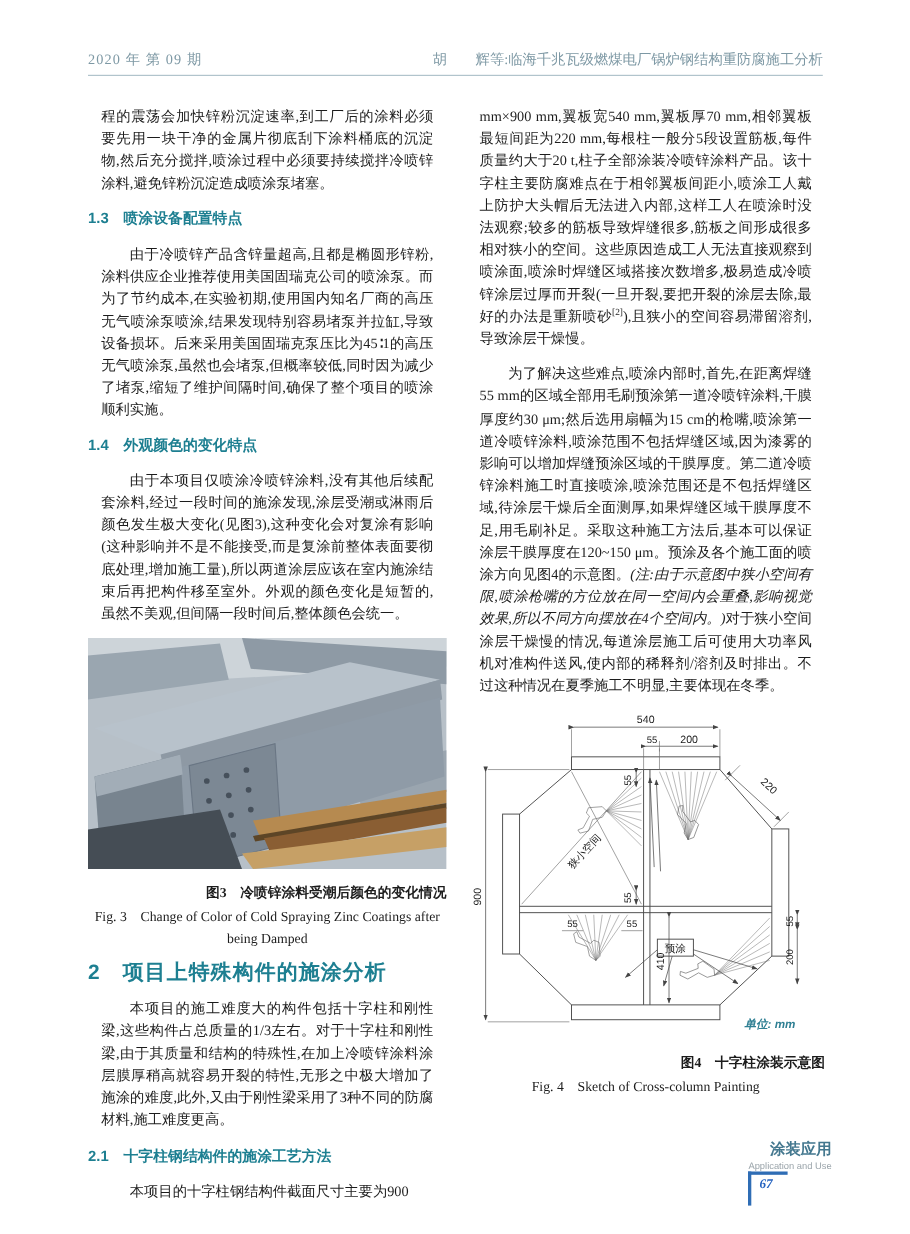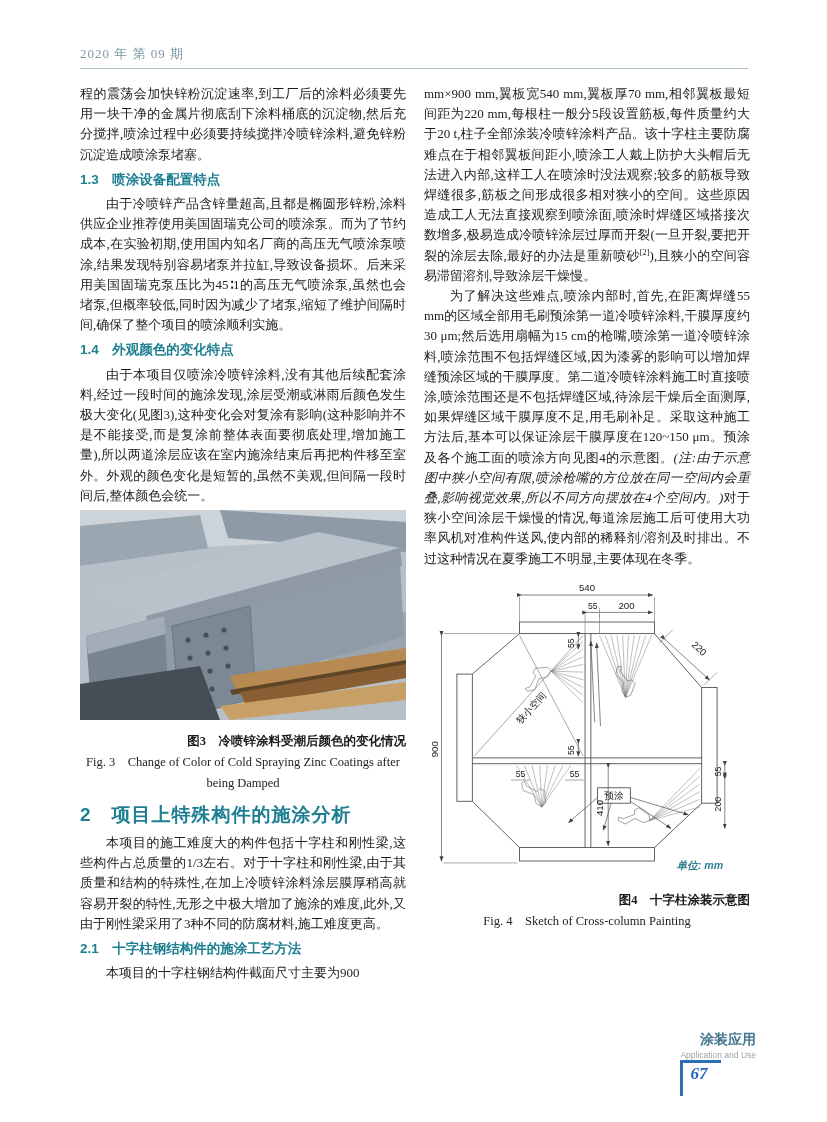--- a/index.html
+++ b/index.html
@@ -6,21 +6,21 @@
   .page{position:relative;width:827px;height:1122px;background:#ffffff;overflow:hidden;
         font-family:"Liberation Serif",serif;color:#1c1c1c;}
   
   .hdr-left{position:absolute;left:80px;top:45px;font-size:13px;color:#7d98a4;letter-spacing:1px;}
   .hdr-right{position:absolute;right:79px;top:45px;font-size:13px;color:#7d98a4;}
   .hdr-rule{position:absolute;left:80px;width:668px;top:68px;border-top:1.5px solid #a9bec7;}
   
   .col{position:absolute;top:84px;width:326px;text-align:justify;font-size:13px;line-height:20.2px;}
   .col-left{left:80px;}
   .col-right{left:424px;}
-  .col p{margin:0;text-indent:2em;}
+  .col p{margin:12px;text-indent:2em;}
   .col p.noindent{text-indent:0;}
   .subhead{color:#1d7f91;font-weight:bold;font-size:13.5px;margin:5px 0 4px;
            font-family:"Liberation Sans",sans-serif;}
   .sechead{color:#1d7f91;font-weight:bold;font-size:19px;margin:12px 0 8px;
            font-family:"Liberation Sans",sans-serif;letter-spacing:1px;}
   .note{font-style:italic;}
   sup{font-size:8.5px;line-height:0;}
   figure{margin:0;}
   .figwrap{text-align:center;margin-top:4px;}
   .figcap-cn{text-align:right;font-weight:bold;font-size:12.5px;margin-top:5px;}
@@ -35,28 +35,29 @@
   .dtx-s{font-family:"Liberation Sans",sans-serif;font-size:9px;fill:#1a1a1a;}
   .unitx{font-family:"Liberation Sans",sans-serif;font-size:11px;font-weight:bold;
          font-style:italic;fill:#2e7f93;}
   
   .footer{position:absolute;right:66px;bottom:26px;display:flex;align-items:flex-start;flex-direction:column;}
   .footer-names{text-align:right;margin-right:5px;padding-top:3px;}
   .footer-cn{font-weight:bold;font-size:14px;color:#44788f;font-family:"Liberation Sans",sans-serif;}
   .footer-en{font-size:8.5px;color:#9aa4aa;font-family:"Liberation Sans",sans-serif;margin-top:1px;}
   .pagebox{border-top:3px solid #2f6db5;border-left:3px solid #2f6db5;
            padding:1px 14px 12px 7px;color:#2563c0;font-style:italic;font-weight:bold;
-           font-size:17px;font-family:"Liberation Serif",serif;}
+           font-size:12px;font-family:"Liberation Serif",serif;}
 </style>
 </head>
 <body>
 
 <div class="page">
 
   <div class="hdr-left">2020 年  第 09 期</div>
+  <div class="hdr-right">胡　　辉等:临海千兆瓦级燃煤电厂锅炉钢结构重防腐施工分析</div>
   <div class="hdr-rule"></div>
 
   <div class="col col-left">
     <p class="noindent">程的震荡会加快锌粉沉淀速率,到工厂后的涂料必须要先用一块干净的金属片彻底刮下涂料桶底的沉淀物,然后充分搅拌,喷涂过程中必须要持续搅拌冷喷锌涂料,避免锌粉沉淀造成喷涂泵堵塞。</p>
     <div class="subhead">1.3　喷涂设备配置特点</div>
     <p>由于冷喷锌产品含锌量超高,且都是椭圆形锌粉,涂料供应企业推荐使用美国固瑞克公司的喷涂泵。而为了节约成本,在实验初期,使用国内知名厂商的高压无气喷涂泵喷涂,结果发现特别容易堵泵并拉缸,导致设备损坏。后来采用美国固瑞克泵压比为45∶1的高压无气喷涂泵,虽然也会堵泵,但概率较低,同时因为减少了堵泵,缩短了维护间隔时间,确保了整个项目的喷涂顺利实施。</p>
     <div class="subhead">1.4　外观颜色的变化特点</div>
     <p>由于本项目仅喷涂冷喷锌涂料,没有其他后续配套涂料,经过一段时间的施涂发现,涂层受潮或淋雨后颜色发生极大变化(见图3),这种变化会对复涂有影响(这种影响并不是不能接受,而是复涂前整体表面要彻底处理,增加施工量),所以两道涂层应该在室内施涂结束后再把构件移至室外。外观的颜色变化是短暂的,虽然不美观,但间隔一段时间后,整体颜色会统一。</p>
 
     <figure>

